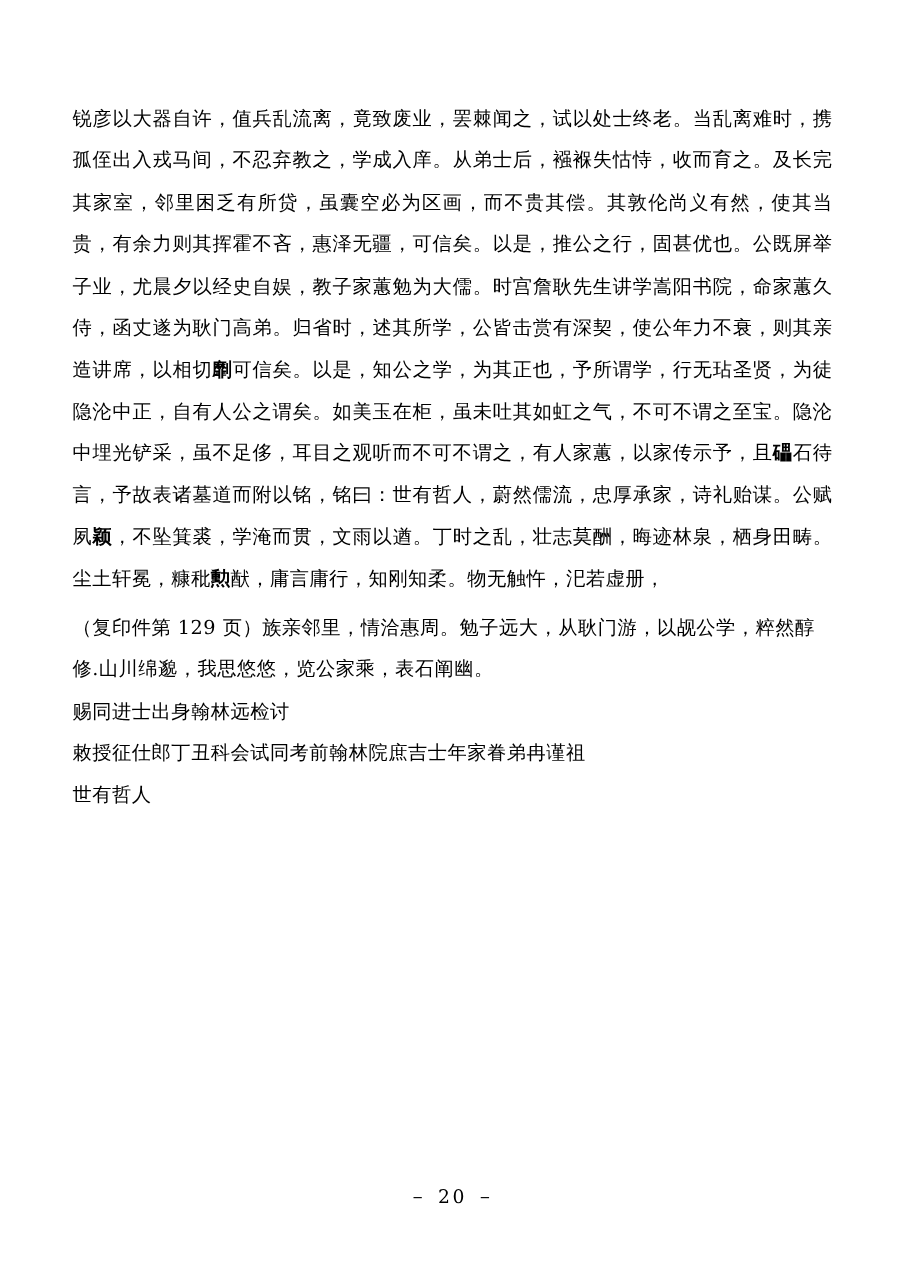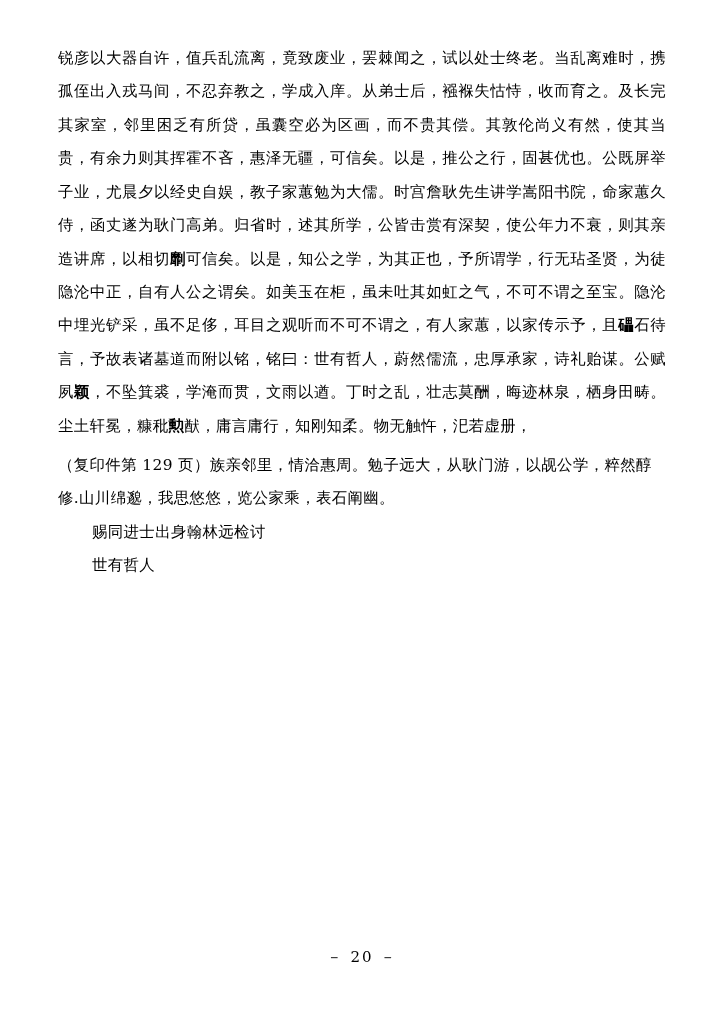--- a/index.html
+++ b/index.html
@@ -12,21 +12,21 @@
     background: #ffffff;
     font-family: "DejaVu Serif", "Liberation Serif", serif;
     color: #000000;
     overflow: hidden;
   }
   .page {
     position: relative;
     width: 724px;
     height: 1024px;
     box-sizing: border-box;
-    padding: 42px 58px 0 58px;
+    padding: 79px 58px 0 58px;
   }
   .body-block {
     font-size: 15.4px;
     line-height: 2.17;
     text-align: justify;
     text-justify: inter-ideograph;
     letter-spacing: 0.4px;
   }
   .body-block p {
     margin: 0;
@@ -45,21 +45,20 @@
     font-weight: normal;
   }
   .tail-lines {
     font-size: 15.4px;
     line-height: 2.17;
     letter-spacing: 0.4px;
     text-align: left;
   }
   .tail-lines div {
     white-space: nowrap;
-    margin-left: 34px;
   }
   .footer {
     position: absolute;
     left: 0;
     right: 0;
     bottom: 57px;
     text-align: center;
     font-size: 15px;
     letter-spacing: 2px;
   }
@@ -74,18 +73,19 @@
       <span>锐彦以大器自许，值兵乱流离，竟致废业，罢棘闻之，试以处士终老。当乱离难时，携孤侄出入戎马间，不忍弃教之，学成入庠。从弟士后，襁褓失怙恃，收而育之。及长完其家室，邻里困乏有所贷，虽囊空必为区画，而不贵其偿。其敦伦尚义有然，使其当贵，有余力则其挥霍不吝，惠泽无疆，可信矣。以是，推公之行，固甚优也。公既屏举子业，尤晨夕以经史自娱，教子家蕙勉为大儒。时宫詹耿先生讲学嵩阳书院，命家蕙久侍，函丈遂为耿门高弟。归省时，述其所学，公皆击赏有深契，使公年力不衰，则其亲造讲席，以相切</span><span class="emph">劘</span><span>可信矣。以是，知公之学，为其正也，予所谓学，行无玷圣贤，为徒隐沦中正，自有人公之谓矣。如美玉在柜，虽未吐其如虹之气，不可不谓之至宝。隐沦中埋光铲采，虽不足侈，耳目之观听而不可不谓之，有人家蕙，以家传示予，且</span><span class="emph">礧</span><span>石待言，予故表诸墓道而附以铭，铭曰：世有哲人，蔚然儒流，忠厚承家，诗礼贻谋。公赋夙</span><span class="emph">颖</span><span>，不坠箕裘，学淹而贯，文雨以遒。丁时之乱，壮志莫酬，晦迹林泉，栖身田畴。尘土轩冕，糠秕</span><span class="emph">勲</span><span>猷，庸言庸行，知刚知柔。物无触忤，汜若虚册，</span>
     </p>
   </div>
 
   <div class="section-mark">
     <span class="mark-label">（复印件第 129 页）</span><span>族亲邻里，情洽惠周。勉子远大，从耿门游，以觇公学，粹然醇修.山川绵邈，我思悠悠，览公家乘，表石阐幽。</span>
   </div>
 
   <div class="tail-lines">
     <div>赐同进士出身翰林远检讨</div>
+    <div>敕授征仕郎丁丑科会试同考前翰林院庶吉士年家眷弟冉谨祖</div>
     <div>世有哲人</div>
   </div>
 
   <div class="footer">－ 20 －</div>
 
 </div>
 
 </body></html>

